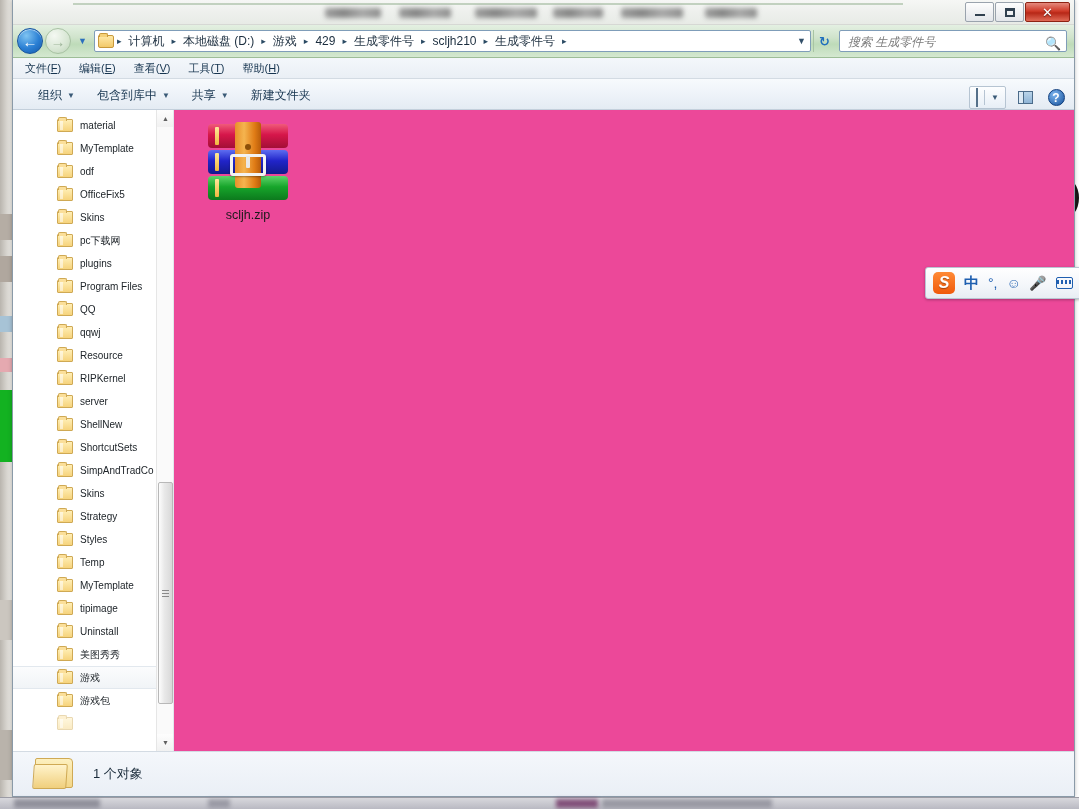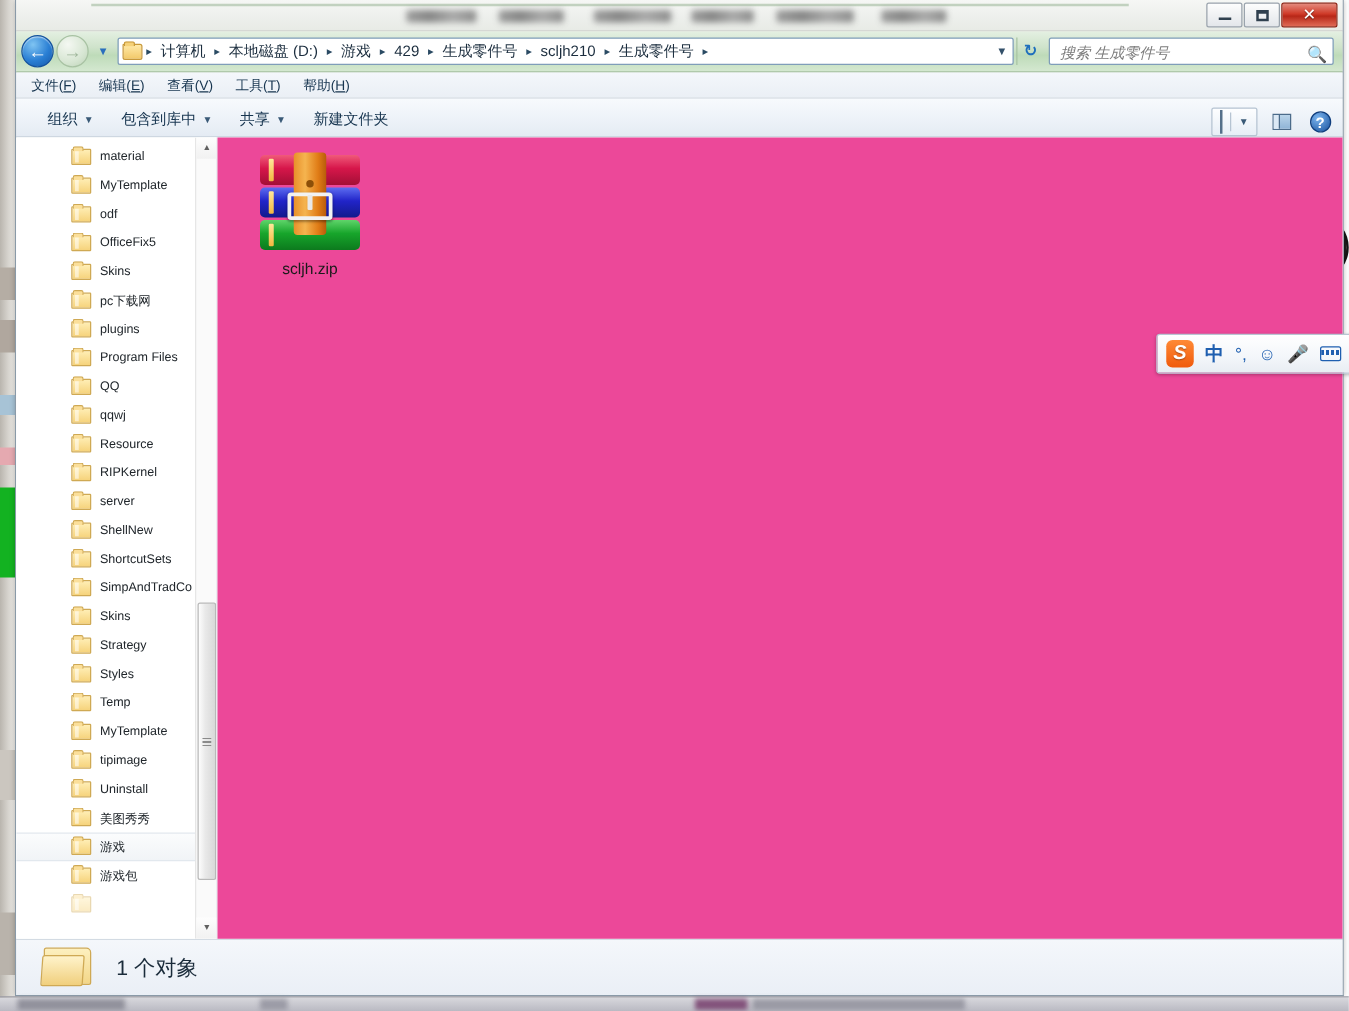--- a/index.html
+++ b/index.html
@@ -282,21 +282,21 @@
     position:absolute; left:2px; top:2px; width:38px; height:30px;
     background: linear-gradient(180deg,#fdf0bf,#f3d688);
     border:1px solid #cfa954; border-radius:2px 4px 2px 2px;
   }
   .status-folder .front {
     position:absolute; left:0px; top:8px; width:34px; height:25px;
     background: linear-gradient(180deg,#fff3cb,#f0cf7d);
     border:1px solid #cfa954; border-radius:2px;
     transform: skewX(-4deg);
   }
-  .status-text { font-size:17px; color:#1a2b3a; }
+  .status-text { font-size:13px; color:#1a2b3a; }
 
   
   #sogou {
     position:absolute; left: 925px; top: 267px;
     height: 32px; width: 160px;
     background: linear-gradient(180deg,#ffffff 0%, #f3f6fa 60%, #e8edf3 100%);
     border:1px solid #b9c6d3; border-radius:3px;
     display:flex; align-items:center; gap:9px; padding: 0 7px;
     box-shadow: 0 1px 3px rgba(0,0,0,.28);
   }

